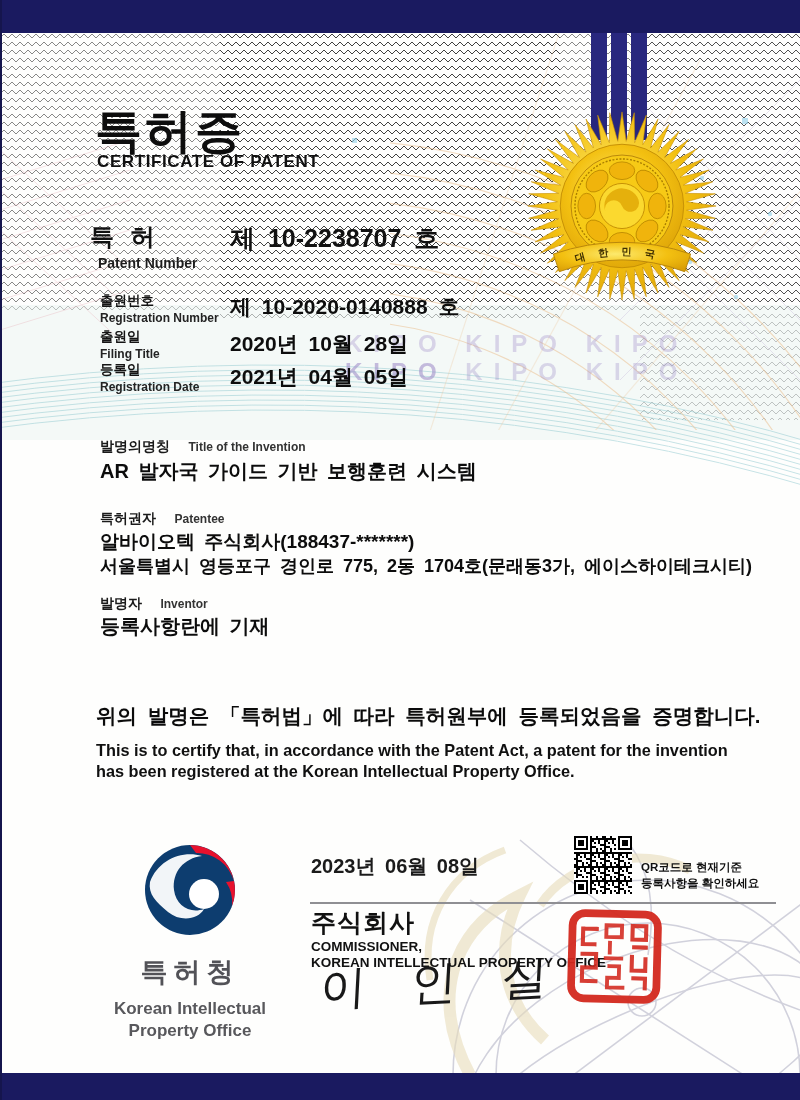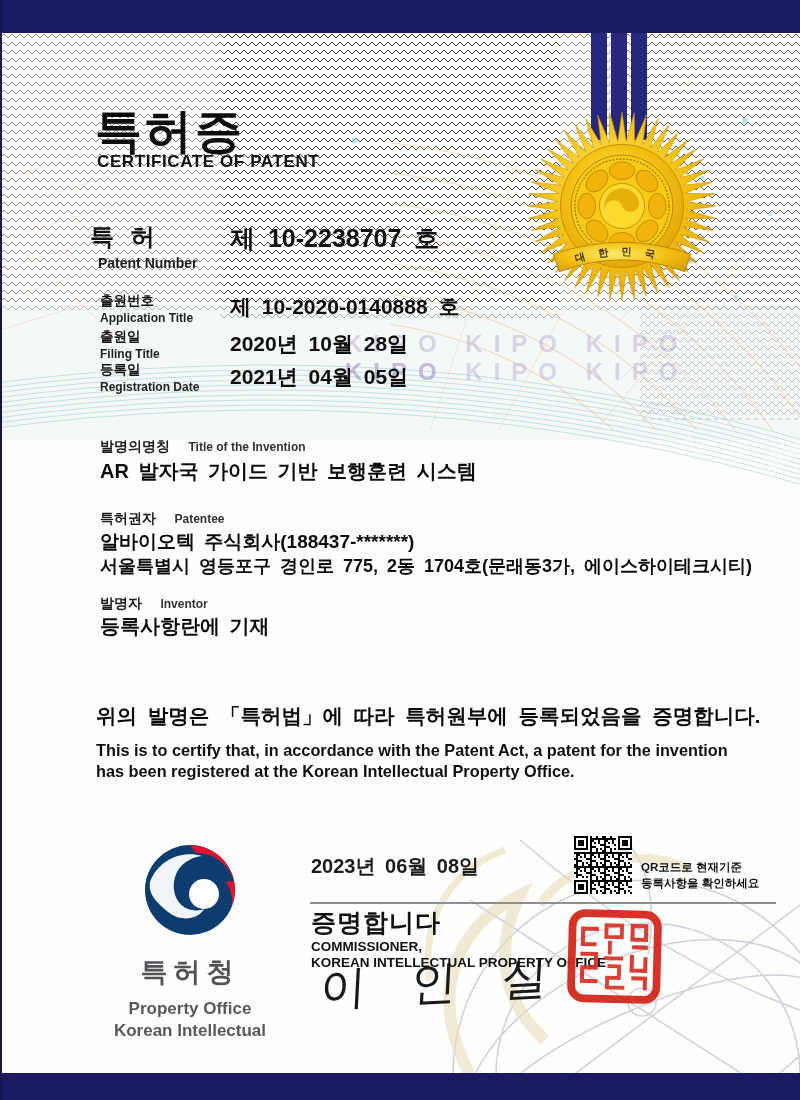--- a/index.html
+++ b/index.html
@@ -185,21 +185,21 @@
 </svg>
 
 <div class="content ko-big-title abs">특허증</div>
 <div class="content en-title abs">CERTIFICATE OF PATENT</div>
 
 <div class="content patent-label abs">특 허</div>
 <div class="content patent-label-en abs">Patent Number</div>
 <div class="content patent-number abs">제 10-2238707 호</div>
 
 <div class="content f-label abs" style="left:100px;top:292px;">출원번호</div>
-<div class="content f-en abs" style="left:100px;top:311px;">Application Title</div>
+<div class="content f-en abs" style="left:100px;top:311px;">Registration Number</div>
 <div class="content f-val abs" style="left:230px;top:293px;">제 10-2020-0140888 호</div>
 
 <div class="content f-label abs" style="left:100px;top:328px;">출원일</div>
 <div class="content f-en abs" style="left:100px;top:347px;">Filing Title</div>
 <div class="content f-val abs" style="left:230px;top:330px;">2020년 10월 28일</div>
 
 <div class="content f-label abs" style="left:100px;top:361px;">등록일</div>
 <div class="content f-en abs" style="left:100px;top:380px;">Registration Date</div>
 <div class="content f-val abs" style="left:230px;top:363px;">2021년 04월 05일</div>
 
@@ -567,21 +567,21 @@
         <rect x="22" y="28" width="1" height="1"></rect>
         <rect x="25" y="28" width="1" height="1"></rect>
         <rect x="28" y="28" width="1" height="1"></rect>
       </g>
   </g>
 </svg>
 <div class="content qr-cap abs" style="top:860px;text-align:center;">QR코드로 현재기준</div>
 <div class="content qr-cap abs" style="top:876px;">등록사항을 확인하세요</div>
 
 <div class="content rule abs"></div>
-<div class="content comm-ko abs">증명합니다</div>
+<div class="content comm-ko abs">주식회사</div>
 <div class="content comm-en1 abs">COMMISSIONER,</div>
 <div class="content comm-en2 abs">KOREAN INTELLECTUAL PROPERTY OFFICE</div>
 <div class="content sig abs">이 인 실</div>
 
 <svg class="seal" width="97" height="97" viewBox="0 0 100 100">
   <g stroke="#d3281e" fill="none" stroke-linecap="square">
     <rect x="6" y="6" width="88" height="88" rx="13" stroke-width="8" opacity="0.95"></rect>
     <path d="M17,22 h14 M17,22 v16 h12 M17,48 h14 v14 h-14 v14 h14" stroke-width="4.2" opacity="0.9"></path>
     <path d="M41,18 h16 v12 h-16 z M45,36 v10 M41,52 h16 M45,60 h10 v12 h-12 v10 h16" stroke-width="4" opacity="0.88"></path>
     <path d="M68,18 h14 v14 h-14 z M70,40 h12 M68,50 v14 h14 v-12 M70,72 h12 v10" stroke-width="4.2" opacity="0.9"></path>
@@ -592,16 +592,16 @@
   <svg width="100" height="100" viewBox="0 0 100 100">
     <circle cx="50" cy="50" r="45" fill="#0d3d6f"></circle>
     <path d="M50,5 a45,45 0 0 1 44,36 a39,39 0 0 0 -38,-28 z" fill="#e8112d"></path>
     <path d="M94,41 a45,45 0 0 1 -2,25 a36,36 0 0 0 -6,-24 z" fill="#e8112d"></path>
     <circle cx="64" cy="54" r="15" fill="#fff"></circle>
     <path d="M10,42 C18,20 42,10 62,16 C44,18 32,32 34,50 C36,66 50,74 64,69 C58,80 40,82 28,72 C16,62 8,54 10,42 Z" fill="#fff" opacity="0.95"></path>
     <path d="M49,54 a15,15 0 0 1 30,0 a15,15 0 0 1 -30,0 M64,39 a15,15 0 0 0 0,30" fill="none"></path>
   </svg>
   <div class="logo-ko">특허청</div>
   <div class="logo-en">
+    <div>Korean Intellectual</div>
     <div>Property Office</div>
-    <div>Korean Intellectual</div>
   </div>
 </div>
 
 </body></html>

